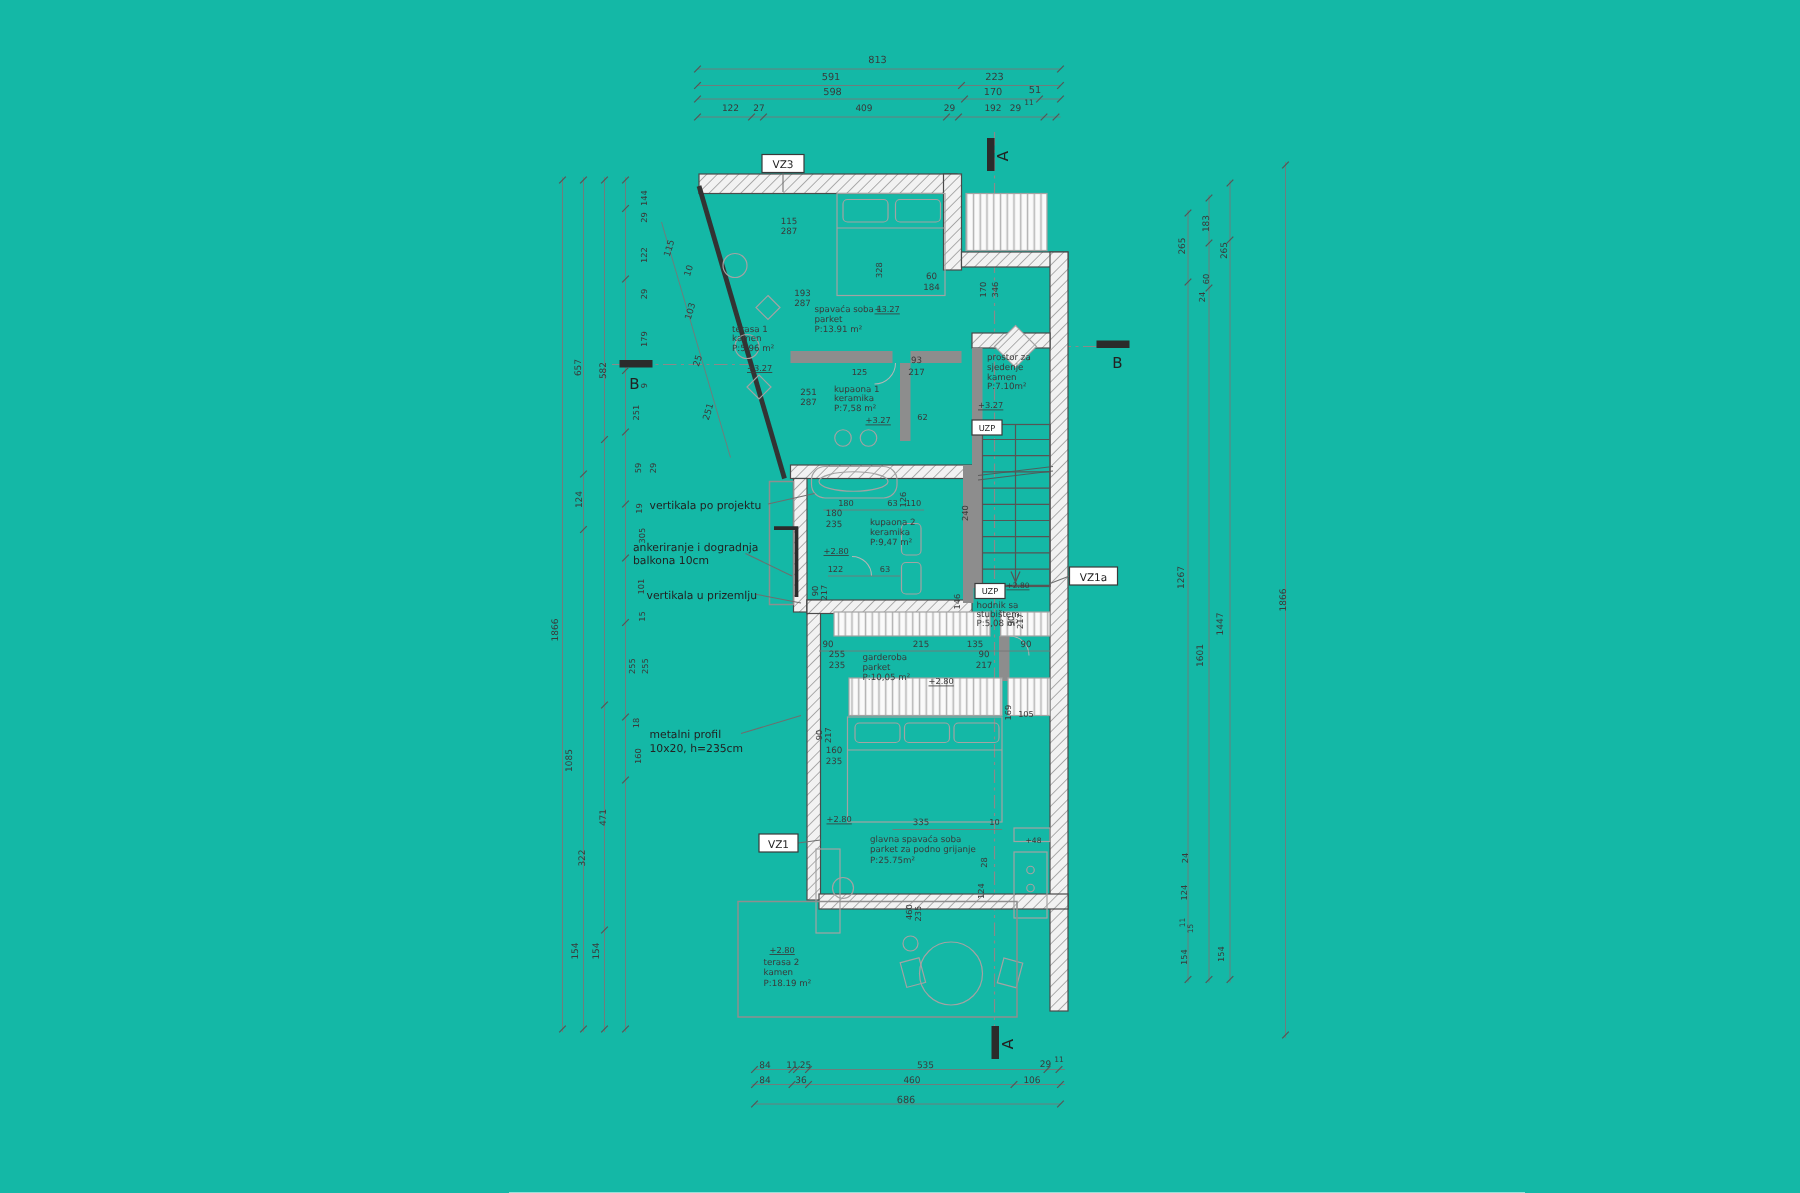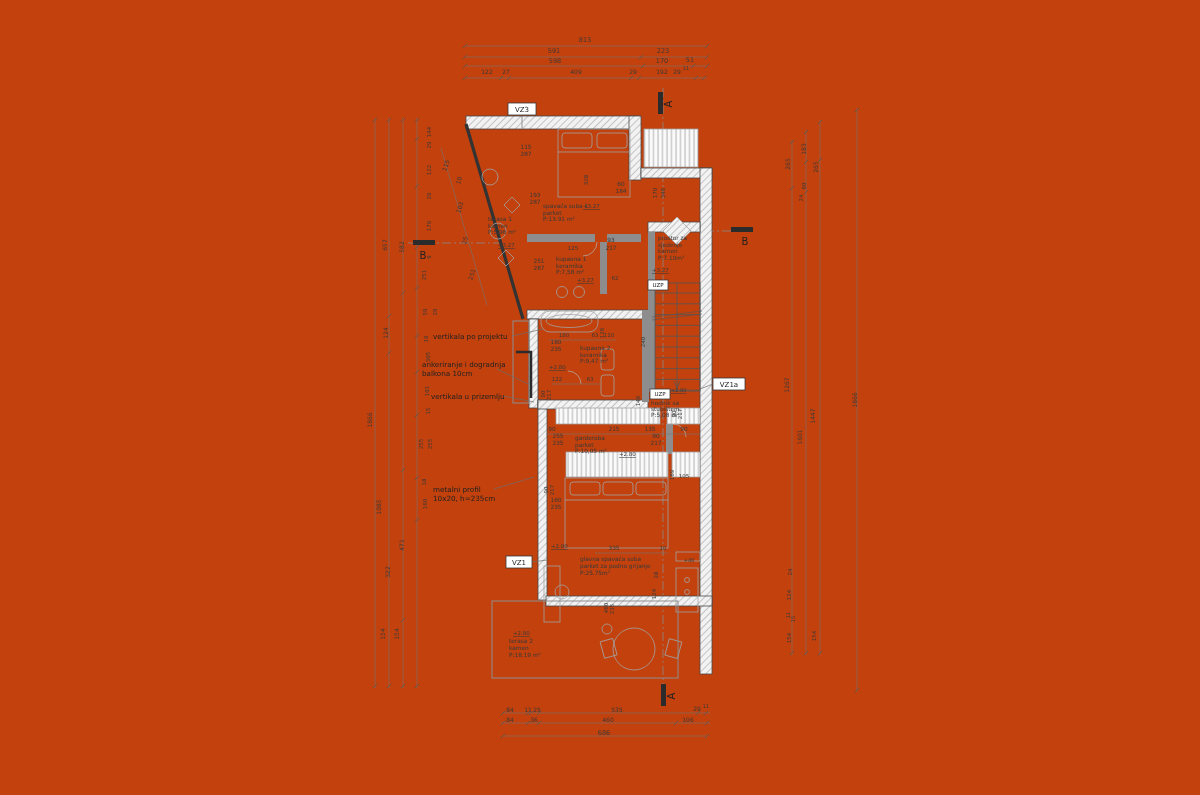--- a/index.html
+++ b/index.html
@@ -1,16 +1,16 @@
 <!DOCTYPE html>
 <html><head>
 <meta charset="utf-8">
 <style>
   html,body{margin:0;padding:0;background:#ffffff;}
-  #stage{position:relative;width:1200px;height:795px;background:#c2410c;overflow:hidden;
+  #stage{position:relative;width:1200px;height:795px;background:#14b8a6;overflow:hidden;
          font-family:"DejaVu Sans", sans-serif;}
   svg text{font-family:"DejaVu Sans", sans-serif;}
 </style>
 </head>
 <body>
 
 <div id="stage">
 <svg id="plan" width="1200" height="795" viewBox="0 0 1200 795">
   <defs>
     <pattern id="hatch" width="5" height="5" patternUnits="userSpaceOnUse" patternTransform="rotate(45)">

